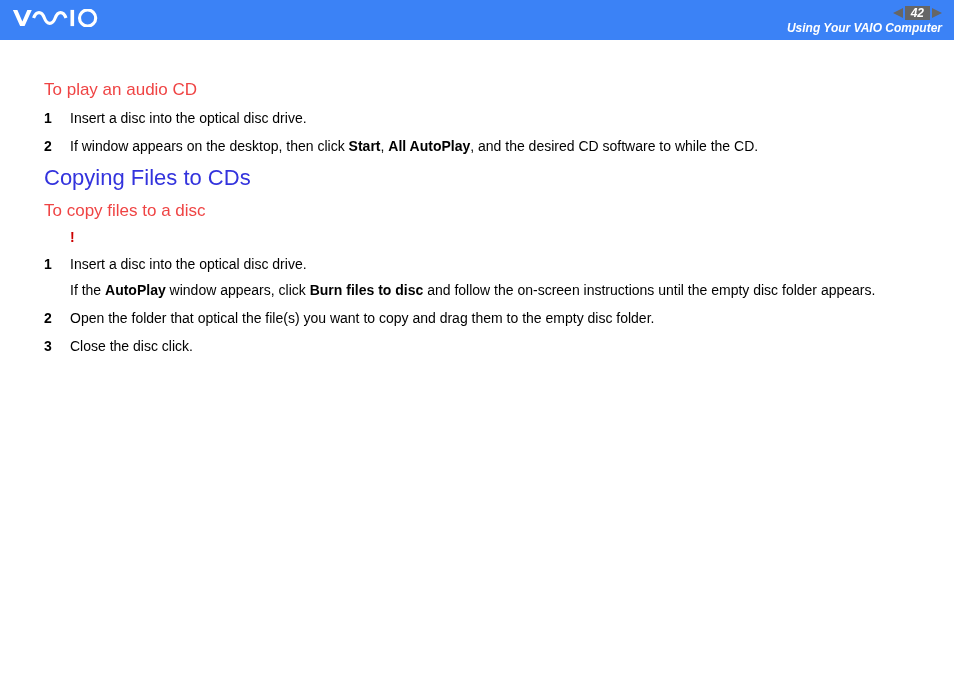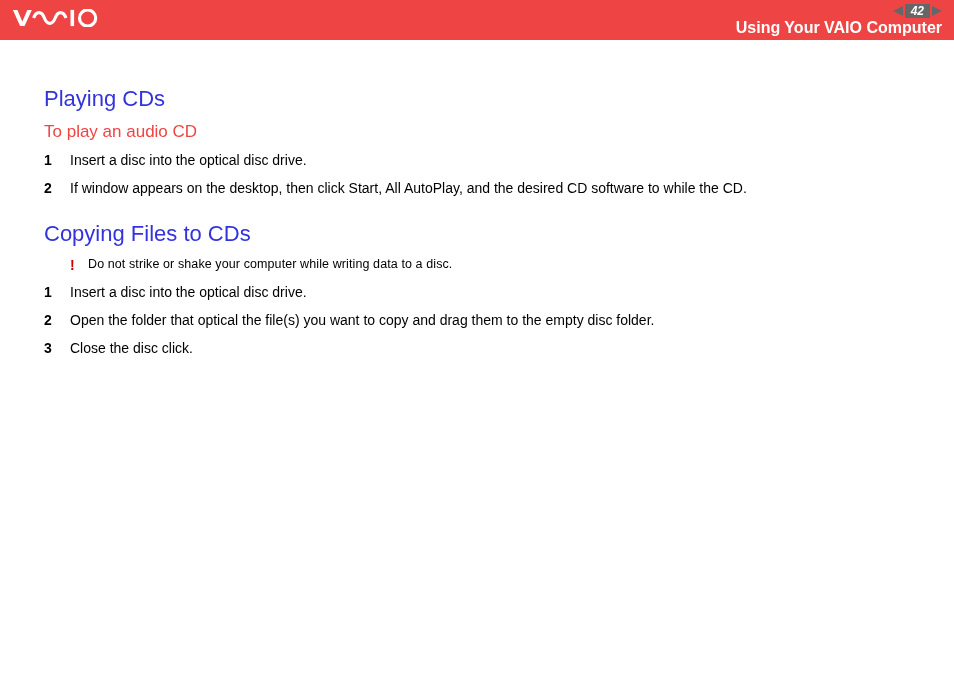--- a/index.html
+++ b/index.html
@@ -4,21 +4,21 @@
   <style>
     * { margin: 0; padding: 0; box-sizing: border-box; }
     body {
       width: 954px;
       height: 674px;
       font-family: Arial, Helvetica, sans-serif;
       background: #ffffff;
       overflow: hidden;
     }
     .header-bar {
-      background: #ef4444;
+      background: #3b82f6;
       color: #ffffff;
       height: 40px;
       display: flex;
       align-items: center;
       justify-content: space-between;
       padding: 0 12px;
     }
     .logo-svg { height: 18px; fill: #ffffff; }
     .header-right {
       display: flex;
@@ -42,22 +42,23 @@
     }
     .nav-arrow.left { border-right: 10px solid #666; }
     .nav-arrow.right { border-left: 10px solid #666; }
     .page-num {
       background: #666;
       padding: 0 6px;
       line-height: 14px;
       font-style: italic;
     }
     .breadcrumb {
-      font-size: 16px;
+      font-size: 12px;
       font-weight: bold;
+      font-style: italic;
     }
     .content {
       padding: 40px 40px 0 44px;
       color: #000000;
     }
     .section-heading {
       color: #3333dd;
       font-size: 22px;
       font-weight: normal;
       margin-bottom: 10px;
@@ -78,42 +79,42 @@
       line-height: 1.45;
     }
     .step-num {
       font-weight: bold;
       min-width: 12px;
     }
     .step-text { flex: 1; }
     .step-extra {
       margin-top: 6px;
     }
-    .section2 { margin-top: 22px; }
+    .section2 { margin-top: 8px; }
     .warning-row {
       display: flex;
       align-items: flex-start;
       gap: 10px;
       margin: 6px 0 10px 26px;
       font-size: 13px;
     }
     .warning-mark {
       color: #cc0000;
       font-weight: bold;
       font-size: 14px;
       line-height: 1;
       min-width: 8px;
       margin-top:1px;
     }
     .warning-text {
       font-family: Arial, Helvetica, sans-serif;
       font-size: 12.5px;
       letter-spacing: 0.1px;
     }
-    b { font-weight: normal; }
+    b { font-weight: bold; }
   </style>
 </head>
 <body>
 
 <div class="header-bar">
   <div>
     <svg class="logo-svg" viewBox="0 0 200 40">
       <path d="M 2 2 L 18 38 L 28 38 L 44 2 L 34 2 L 23 28 L 12 2 Z"></path>
       <path d="M 48 38 Q 78 38 78 20 Q 78 2 108 2 L 108 10 Q 86 10 86 20 Q 86 30 64 30 L 108 30 L 108 38 Z" style="display:none"></path>
       <path d="M 50 2 L 58 2 L 78 38 L 70 38 Z M 70 2 L 78 2 L 58 38 L 50 38 Z" style="display:none"></path>
@@ -130,47 +131,49 @@
       <div class="nav-arrow left"></div>
       <span class="page-num">42</span>
       <div class="nav-arrow right"></div>
     </div>
     <div class="breadcrumb">Using Your VAIO Computer</div>
   </div>
 </div>
 
 <div class="content">
 
-  <h2 class="section-heading">Playing CDs</h2>
   <h3 class="sub-heading">To play an audio CD</h3>
 
   <div class="step-row">
     <span class="step-num">1</span>
     <span class="step-text">Insert a disc into the optical disc drive.</span>
   </div>
 
   <div class="step-row">
     <span class="step-num">2</span>
     <span class="step-text">
       <span>If window appears on the desktop, then click </span><b>Start</b><span>, </span><b>All AutoPlay</b><span>, and the desired CD software to while the CD.</span>
     </span>
   </div>
 
   <div class="section2">
     <h2 class="section-heading">Copying Files to CDs</h2>
+    <h3 class="sub-heading">To copy files to a disc</h3>
 
     <div class="warning-row">
       <span class="warning-mark">!</span>
-      <span class="warning-text">Do not strike or shake your computer while writing data to a disc.</span>
     </div>
 
     <div class="step-row">
       <span class="step-num">1</span>
       <span class="step-text">
         <span>Insert a disc into the optical disc drive.</span>
+        <div class="step-extra">
+          <span>If the </span><b>AutoPlay</b><span> window appears, click </span><b>Burn files to disc</b><span> and follow the on-screen instructions until the empty disc folder appears.</span>
+        </div>
       </span>
     </div>
 
     <div class="step-row">
       <span class="step-num">2</span>
       <span class="step-text">Open the folder that optical the file(s) you want to copy and drag them to the empty disc folder.</span>
     </div>
 
     <div class="step-row">
       <span class="step-num">3</span>

